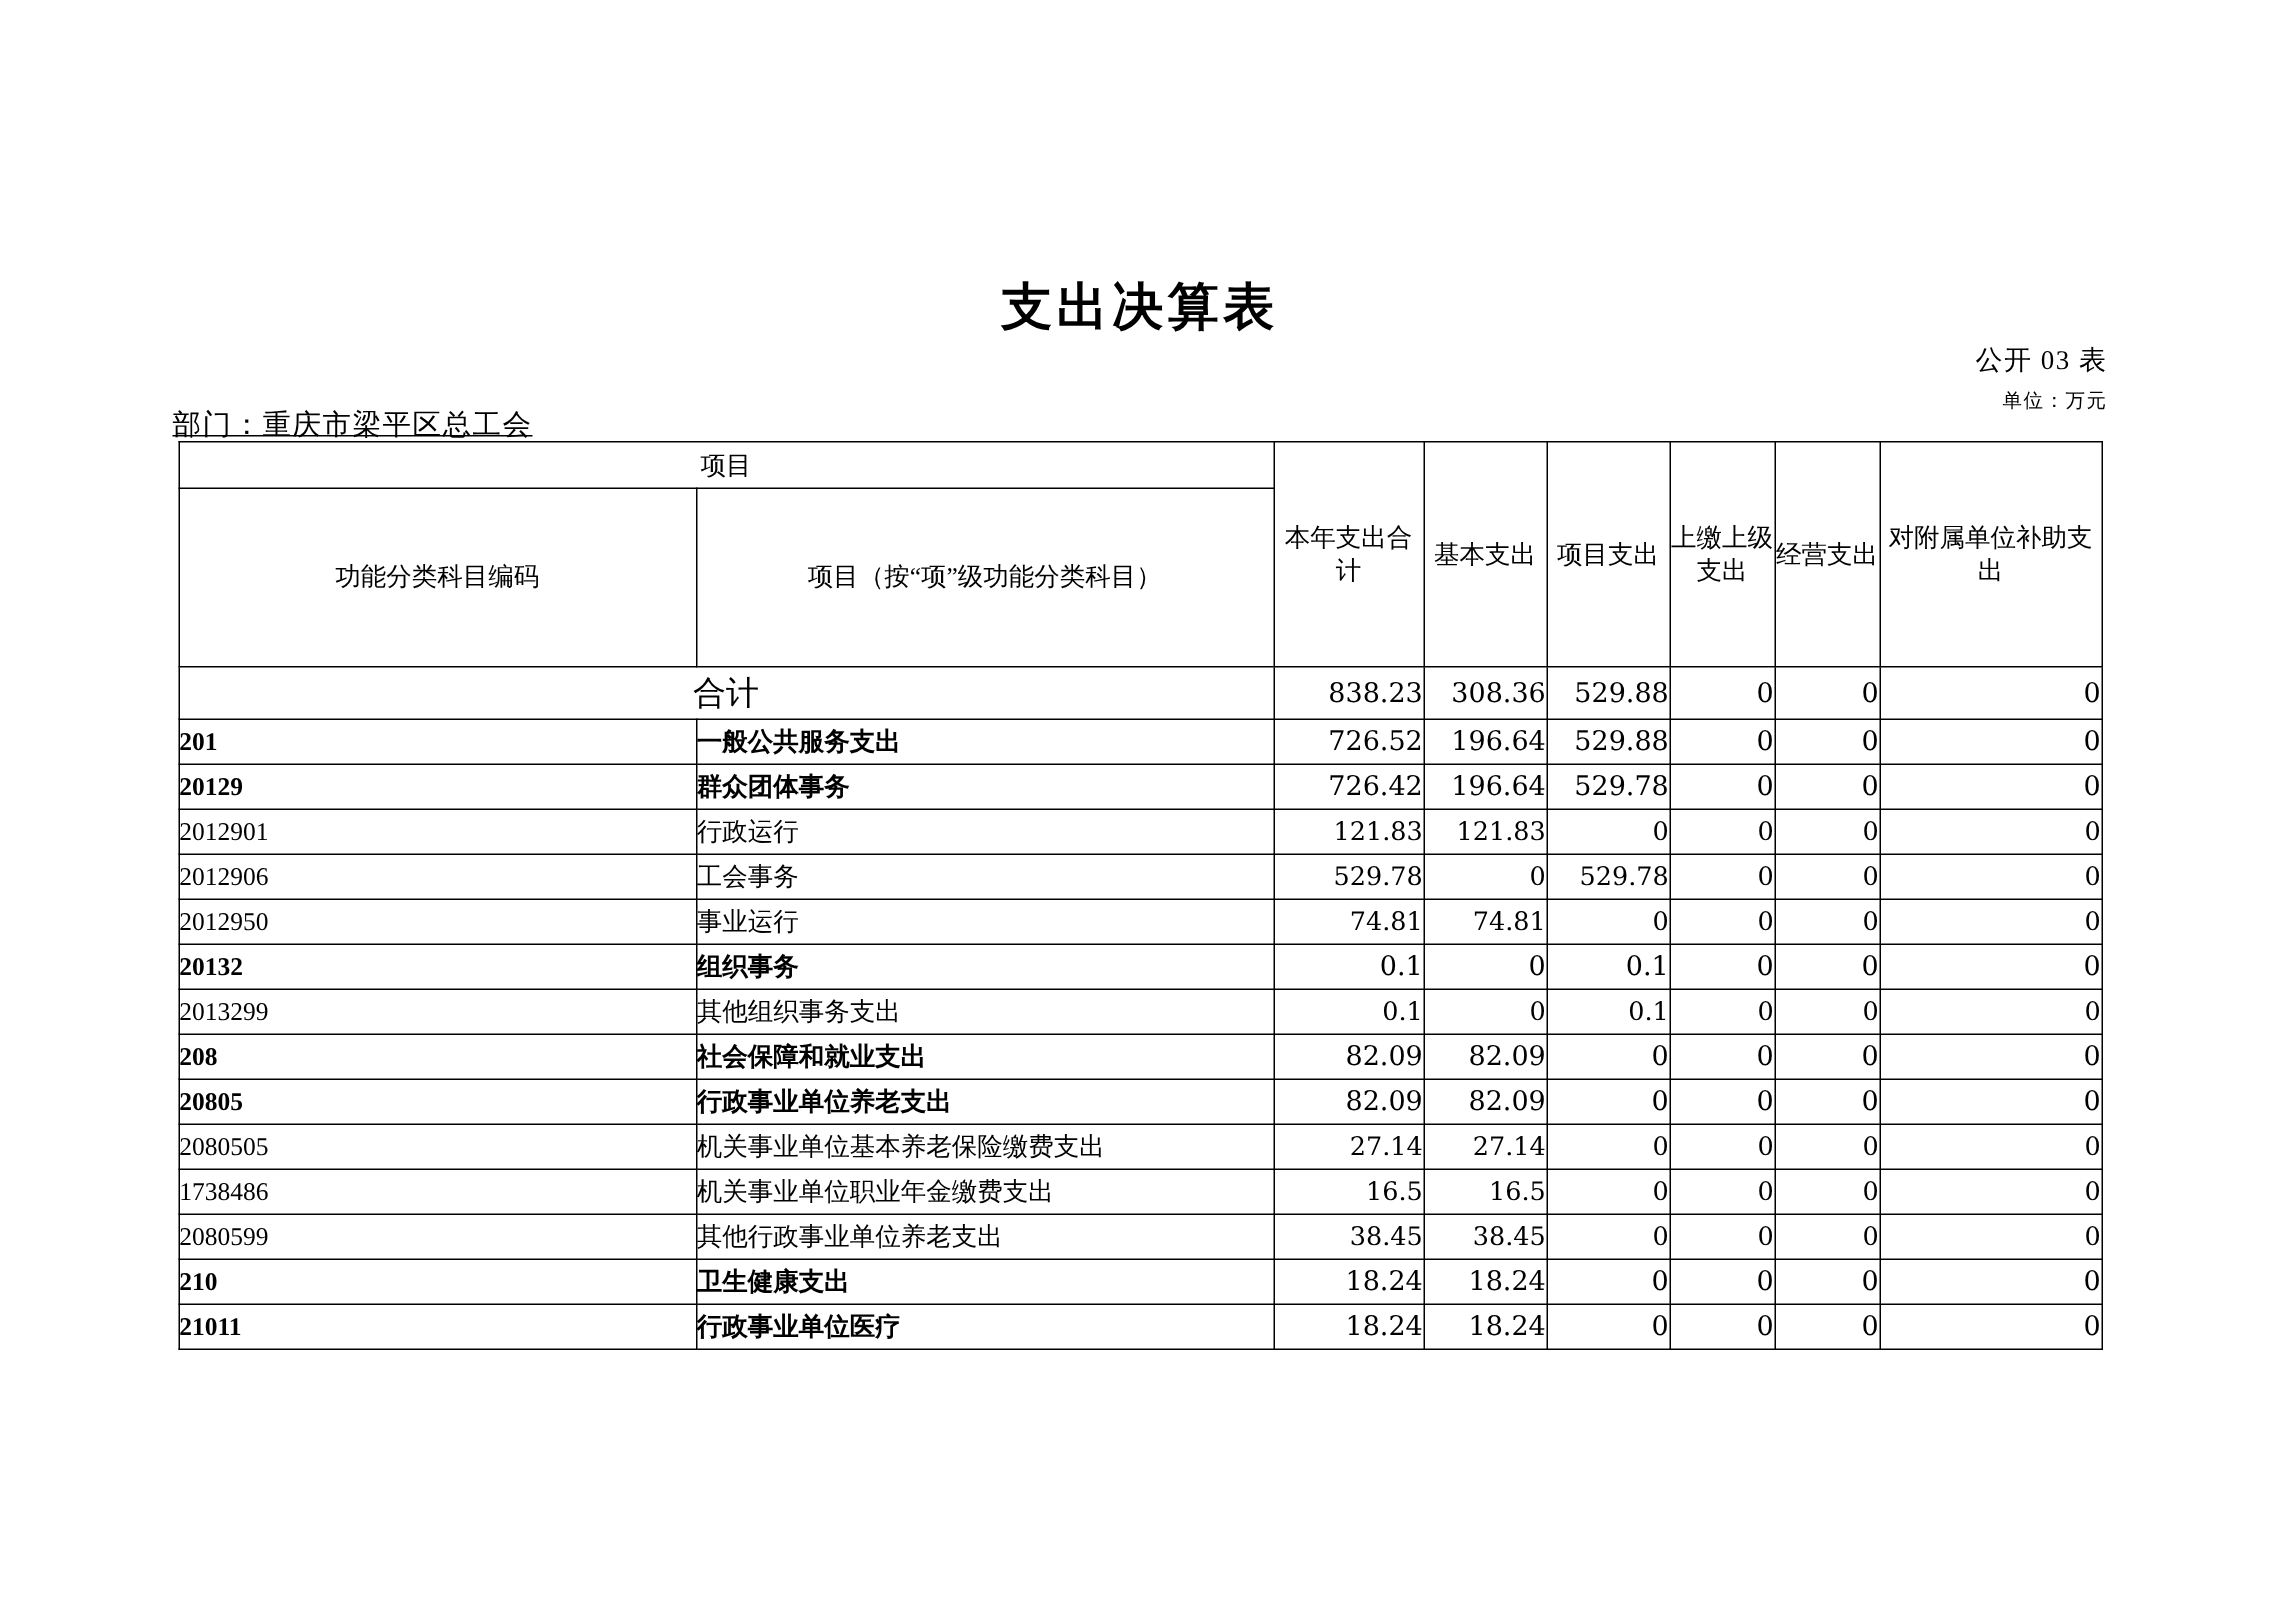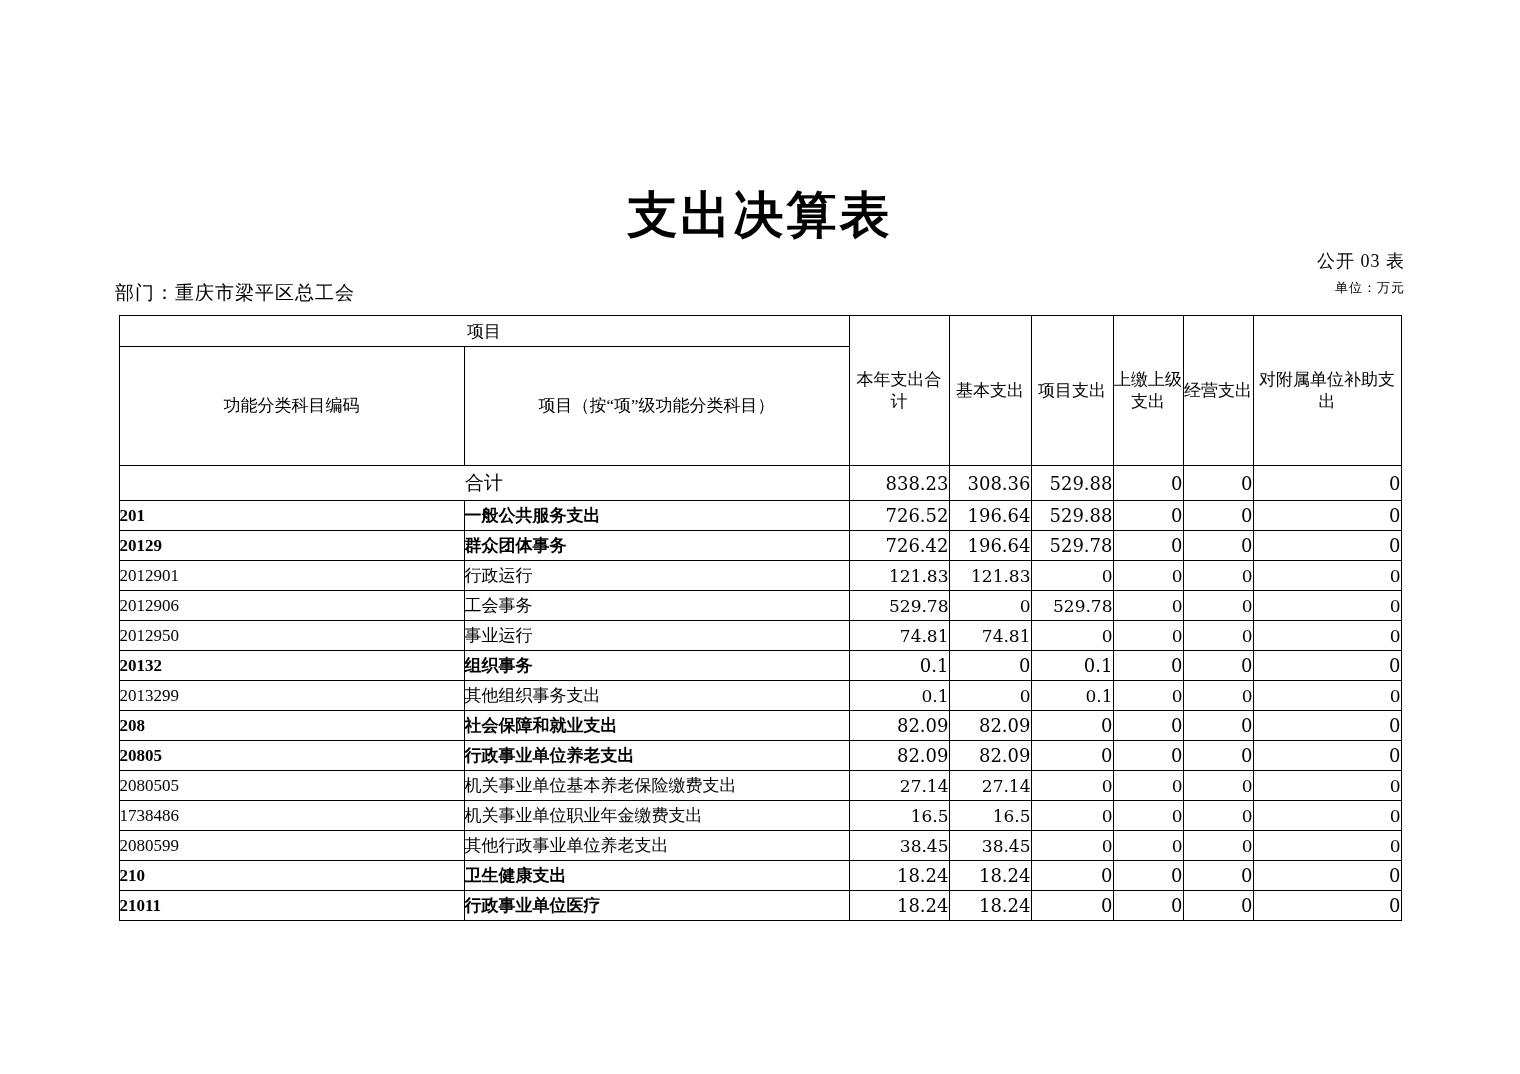--- a/index.html
+++ b/index.html
@@ -16,21 +16,21 @@
     overflow: hidden;
   }
   .page {
     position: relative;
     width: 1520px;
     height: 1074px;
     box-sizing: border-box;
   }
   .doc-title {
     text-align: center;
-    font-size: 50px;
+    font-size: 34px;
     font-weight: bold;
     letter-spacing: 3px;
     margin-top: 182px;
     font-family: Liberation Sans, sans-serif;
   }
   .meta-row {
     position: relative;
     width: 1290px;
     margin: 0 auto;
     height: 22px;
@@ -45,23 +45,24 @@
   .meta-row2 {
     position: relative;
     width: 1290px;
     margin: 0 auto;
     height: 30px;
     margin-top: 8px;
   }
   .meta-left {
     position: absolute;
     left: 0;
-    top: 1px;
+    top: 12px;
     font-size: 19px;
     letter-spacing: 1px;
+    text-decoration: underline;
   }
   .meta-right2 {
     position: absolute;
     right: 0;
     top: 0;
     font-size: 13px;
     letter-spacing: 1px;
   }
   table.main {
     border-collapse: collapse;
@@ -159,21 +160,21 @@
         <td rowspan="2" class="hdr-cell hdr-tall">经营支出</td>
         <td rowspan="2" class="hdr-cell hdr-tall">对附属单位补助支出</td>
       </tr>
       <tr>
         <td class="hdr-cell hdr-tall">功能分类科目编码</td>
         <td class="hdr-cell hdr-tall">项目（按“项”级功能分类科目）</td>
       </tr>
     </thead>
     <tbody id="tbody">
       <tr class="row-total">
-        <td colspan="2" class="cell-center" style="font-size:19px;">合计</td>
+        <td colspan="2" class="cell-center" style="font-size:22px;">合计</td>
         <td class="num b">838.23</td>
         <td class="num b">308.36</td>
         <td class="num b">529.88</td>
         <td class="num b">0</td>
         <td class="num b">0</td>
         <td class="num b">0</td>
       </tr>
     <tr class="datarow lvl1">
           <td class="code">201</td>
           <td class="name">一般公共服务支出</td>

